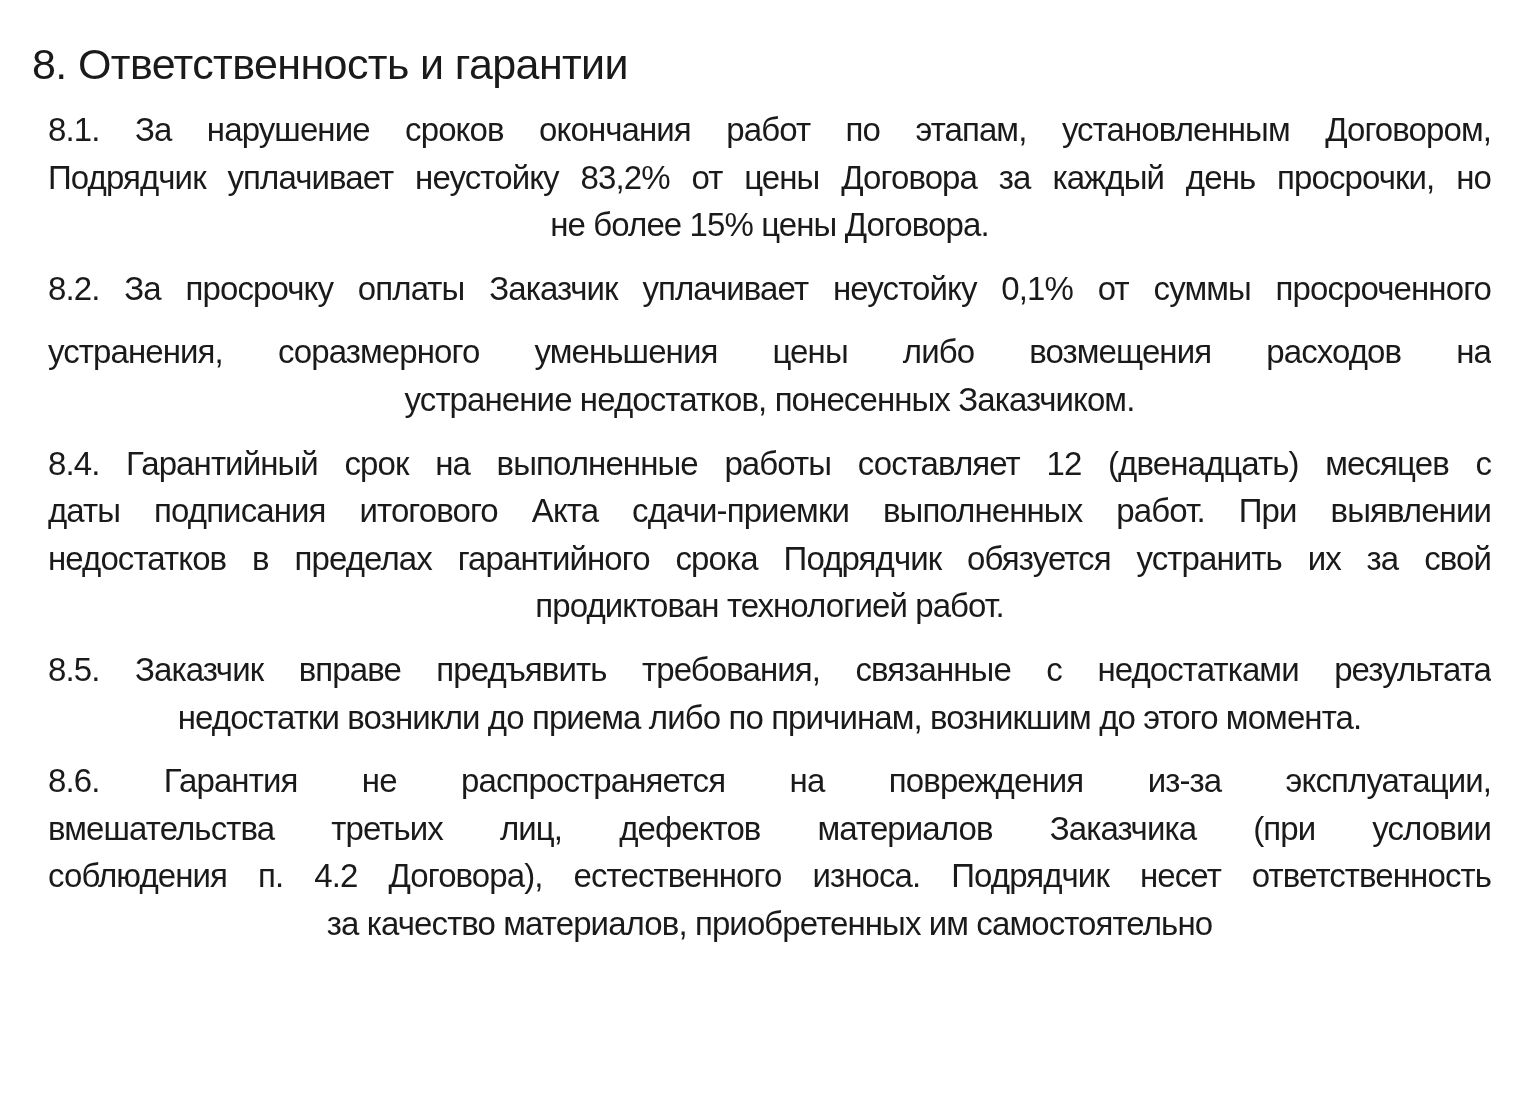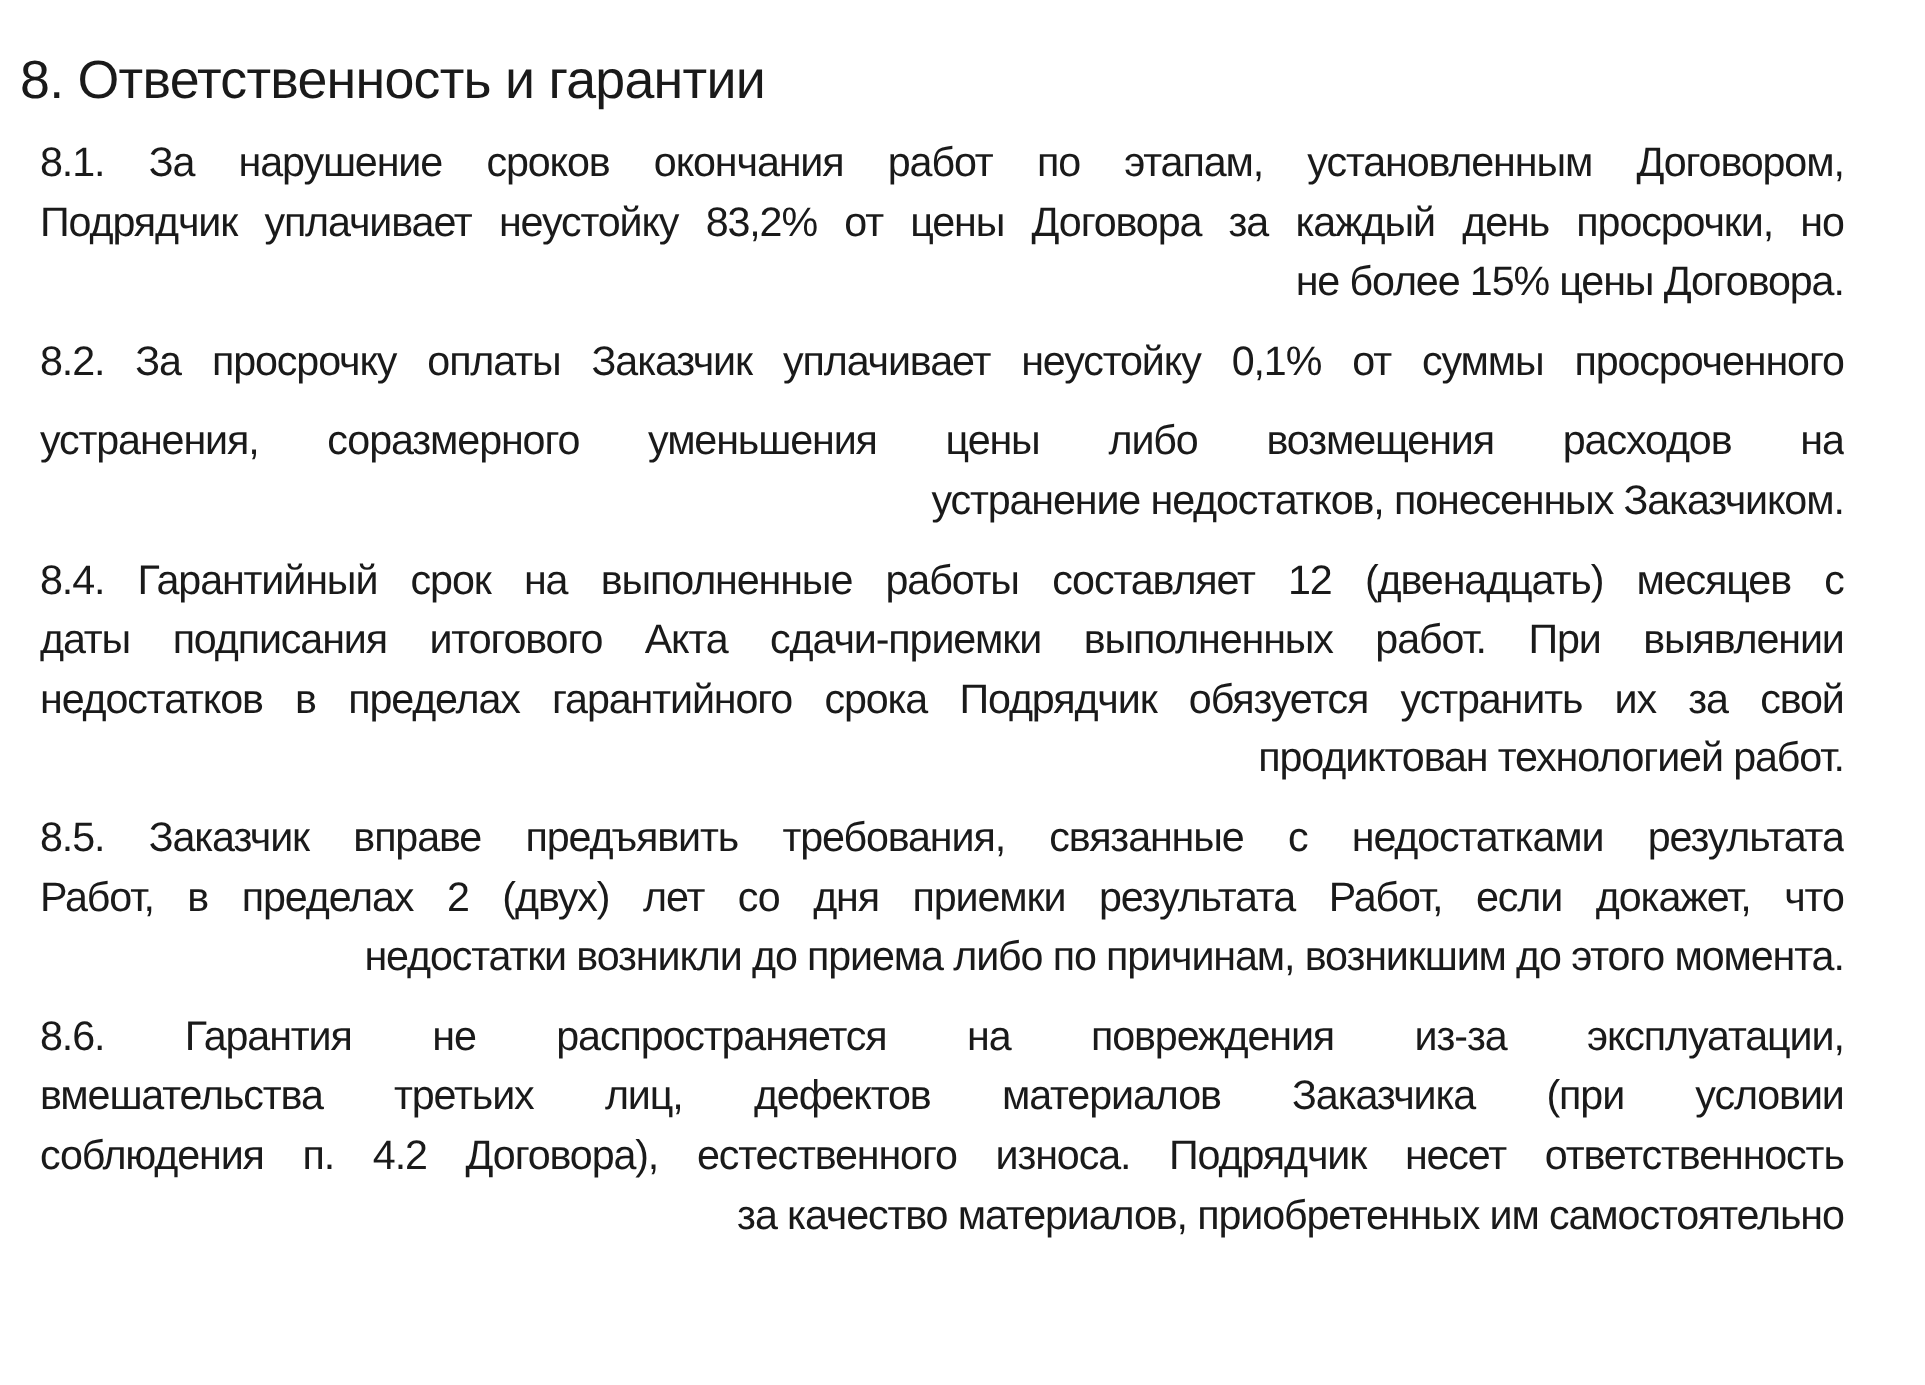--- a/index.html
+++ b/index.html
@@ -10,21 +10,21 @@
   body {
     width: 1540px;
     height: 1108px;
     overflow: hidden;
     position: relative;
     color: #1a1a1a;
     font-family: "Liberation Sans", sans-serif;
   }
   .page {
     position: absolute;
-    left: 16px;
+    left: 32px;
     top: 38px;
     width: 1475px;
   }
   .heading {
     font-size: 43px;
     line-height: 52px;
     height: 52px;
     margin: 0 0 4px 0;
     font-weight: normal;
     letter-spacing: -0.6px;
@@ -42,21 +42,21 @@
     overflow: visible;
     letter-spacing: -0.9px;
   }
   .line.j {
     text-align: justify;
     text-align-last: justify;
     white-space: normal;
     overflow: hidden;
   }
   .line.last {
-    text-align: right;
+    text-align: center;
   }
 </style>
 </head>
 <body>
 
 <div class="page">
   <h1 class="heading">8. Ответственность и гарантии</h1>
 
   <div class="para">
     <span class="line j">8.1. За нарушение сроков окончания работ по этапам, установленным Договором,</span>
@@ -75,21 +75,20 @@
 
   <div class="para">
     <span class="line j">8.4. Гарантийный срок на выполненные работы составляет 12 (двенадцать) месяцев с</span>
     <span class="line j">даты подписания итогового Акта сдачи-приемки выполненных работ. При выявлении</span>
     <span class="line j">недостатков в пределах гарантийного срока Подрядчик обязуется устранить их за свой</span>
     <span class="line last">продиктован технологией работ.</span>
   </div>
 
   <div class="para">
     <span class="line j">8.5. Заказчик вправе предъявить требования, связанные с недостатками результата</span>
-    <span class="line j">Работ, в пределах 2 (двух) лет со дня приемки результата Работ, если докажет, что</span>
     <span class="line last">недостатки возникли до приема либо по причинам, возникшим до этого момента.</span>
   </div>
 
   <div class="para">
     <span class="line j">8.6. Гарантия не распространяется на повреждения из-за эксплуатации,</span>
     <span class="line j">вмешательства третьих лиц, дефектов материалов Заказчика (при условии</span>
     <span class="line j">соблюдения п. 4.2 Договора), естественного износа. Подрядчик несет ответственность</span>
     <span class="line last">за качество материалов, приобретенных им самостоятельно</span>
   </div>
 </div>

